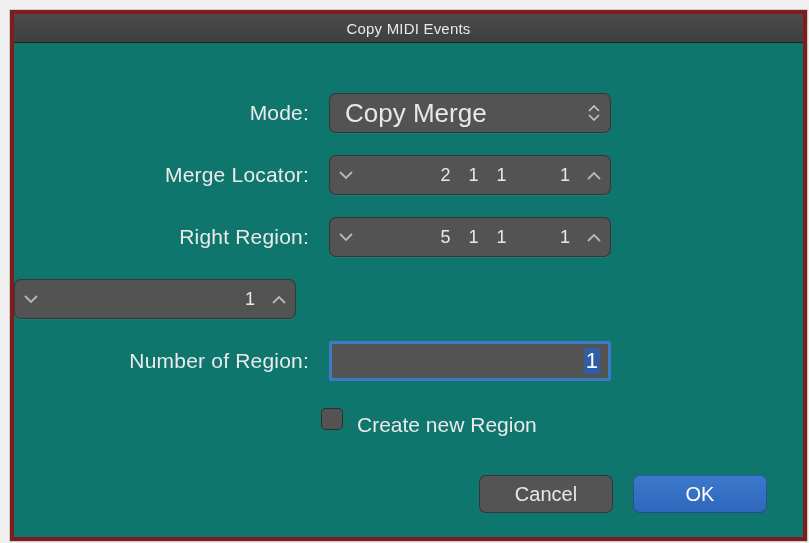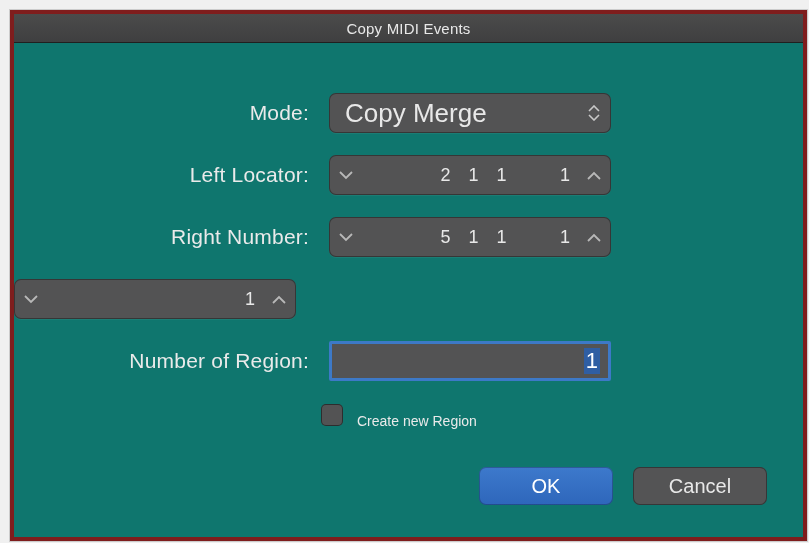--- a/index.html
+++ b/index.html
@@ -148,21 +148,21 @@
   }
   .checkbox {
     width: 22px;
     height: 22px;
     border-radius: 5px;
     background: #535354;
     box-shadow: inset 0 0 0 1px rgba(0,0,0,0.45);
     margin-right: 14px;
   }
   .checkbox-label {
-    font-size: 14px;
+    font-size: 21px;
     color: #eaeaea;
     margin-top: 12px;
   }
 
   
   .button-row {
     display:flex;
     justify-content:flex-end;
     gap: 20px;
     padding-right: 36px;
@@ -208,21 +208,21 @@
               <path d="M1 6 L6 1 L11 6" fill="none" stroke="#c8c8c8" stroke-width="1.6"></path>
             </svg>
           <svg width="12" height="7" viewBox="0 0 12 7">
               <path d="M1 1 L6 6 L11 1" fill="none" stroke="#c8c8c8" stroke-width="1.6"></path>
             </svg>
         </div>
       </div>
     </div>
 
     <div class="row">
-      <div class="label">Left Locator:</div>
+      <div class="label">Merge Locator:</div>
       <div class="stepper">
         <div class="step-btn left">
           <svg width="14" height="9" viewBox="0 0 14 9">
               <path d="M1 1 L7 7 L13 1" fill="none" stroke="#b8b8b8" stroke-width="1.8"></path>
             </svg>
         </div>
         <div class="pos-vals">
           <span class="group1">
             <span>2</span>
             <span>1</span>
@@ -232,21 +232,21 @@
         </div>
         <div class="step-btn right">
           <svg width="14" height="9" viewBox="0 0 14 9">
               <path d="M1 8 L7 2 L13 8" fill="none" stroke="#b8b8b8" stroke-width="1.8"></path>
             </svg>
         </div>
       </div>
     </div>
 
     <div class="row">
-      <div class="label">Right Number:</div>
+      <div class="label">Right Region:</div>
       <div class="stepper">
         <div class="step-btn left">
           <svg width="14" height="9" viewBox="0 0 14 9">
               <path d="M1 1 L7 7 L13 1" fill="none" stroke="#b8b8b8" stroke-width="1.8"></path>
             </svg>
         </div>
         <div class="pos-vals">
           <span class="group1">
             <span>5</span>
             <span>1</span>
@@ -286,22 +286,22 @@
         <span class="numfield-value">1</span>
       </div>
     </div>
 
     <div class="checkbox-row">
       <div class="checkbox"></div>
       <div class="checkbox-label">Create new Region</div>
     </div>
 
     <div class="button-row">
+      <div class="btn btn-default">
+        <span>Cancel</span>
+      </div>
       <div class="btn btn-primary">
         <span>OK</span>
       </div>
-      <div class="btn btn-default">
-        <span>Cancel</span>
-      </div>
     </div>
 
   </div>
 </div>
 
 </body></html>

